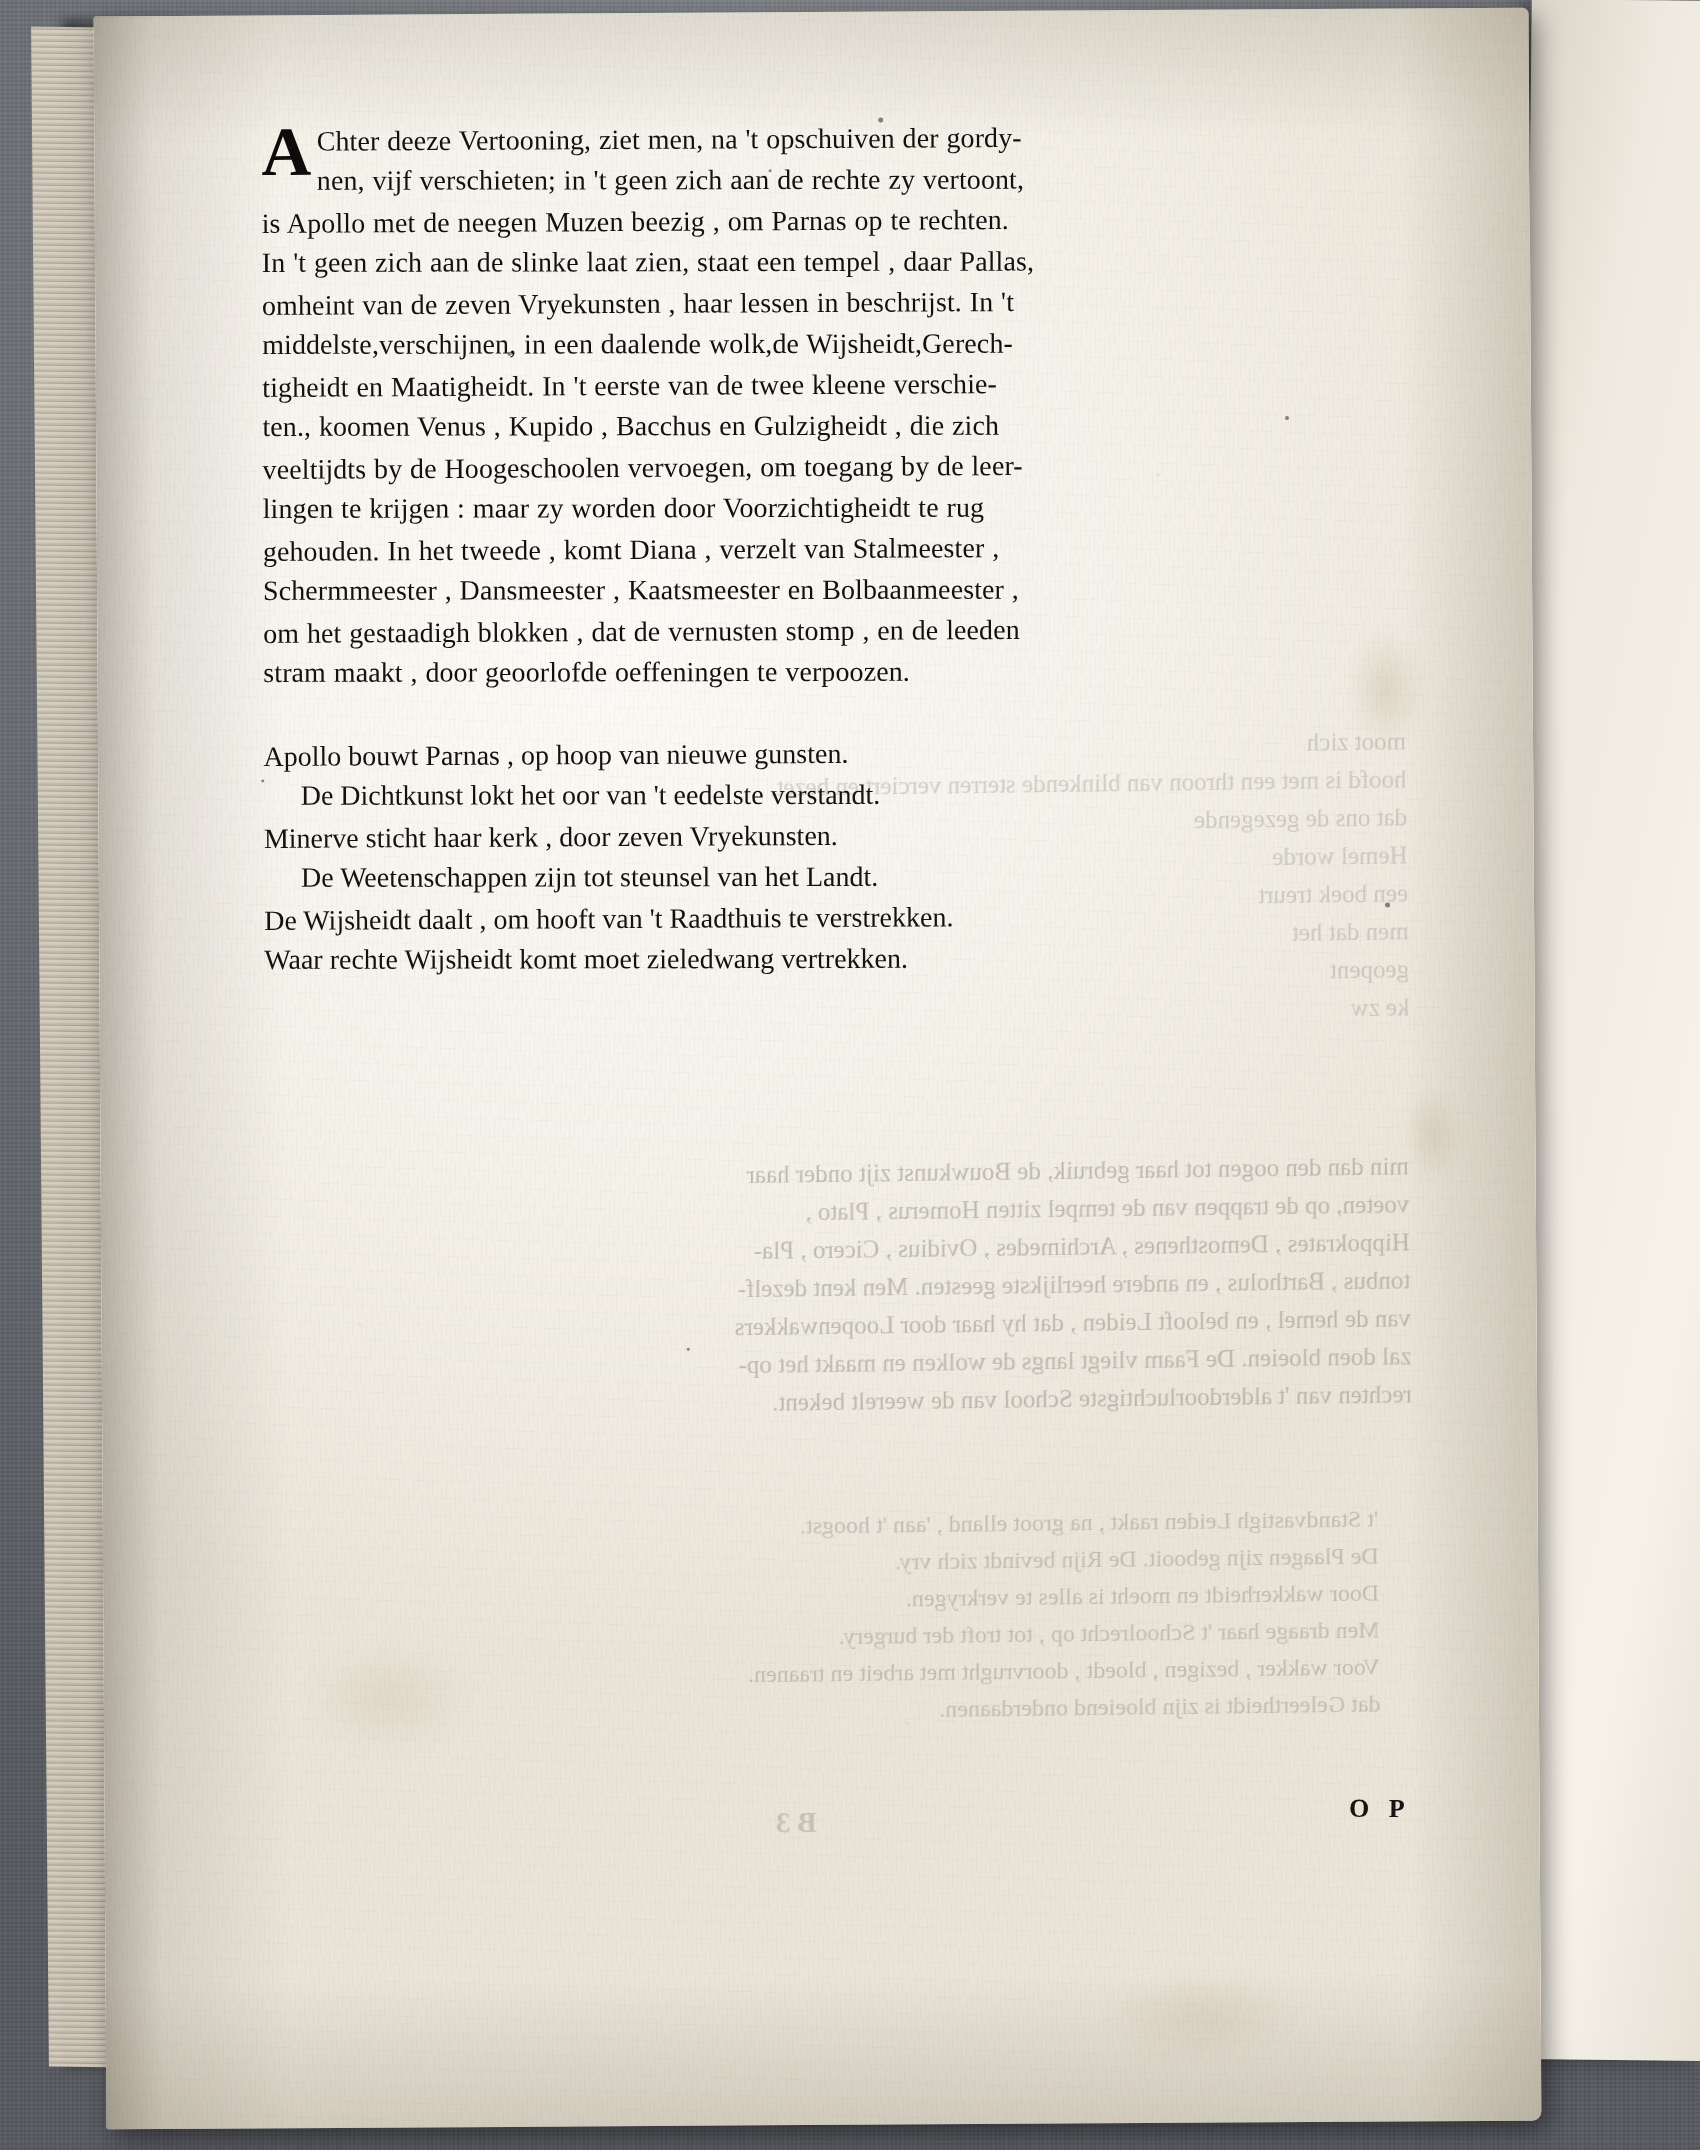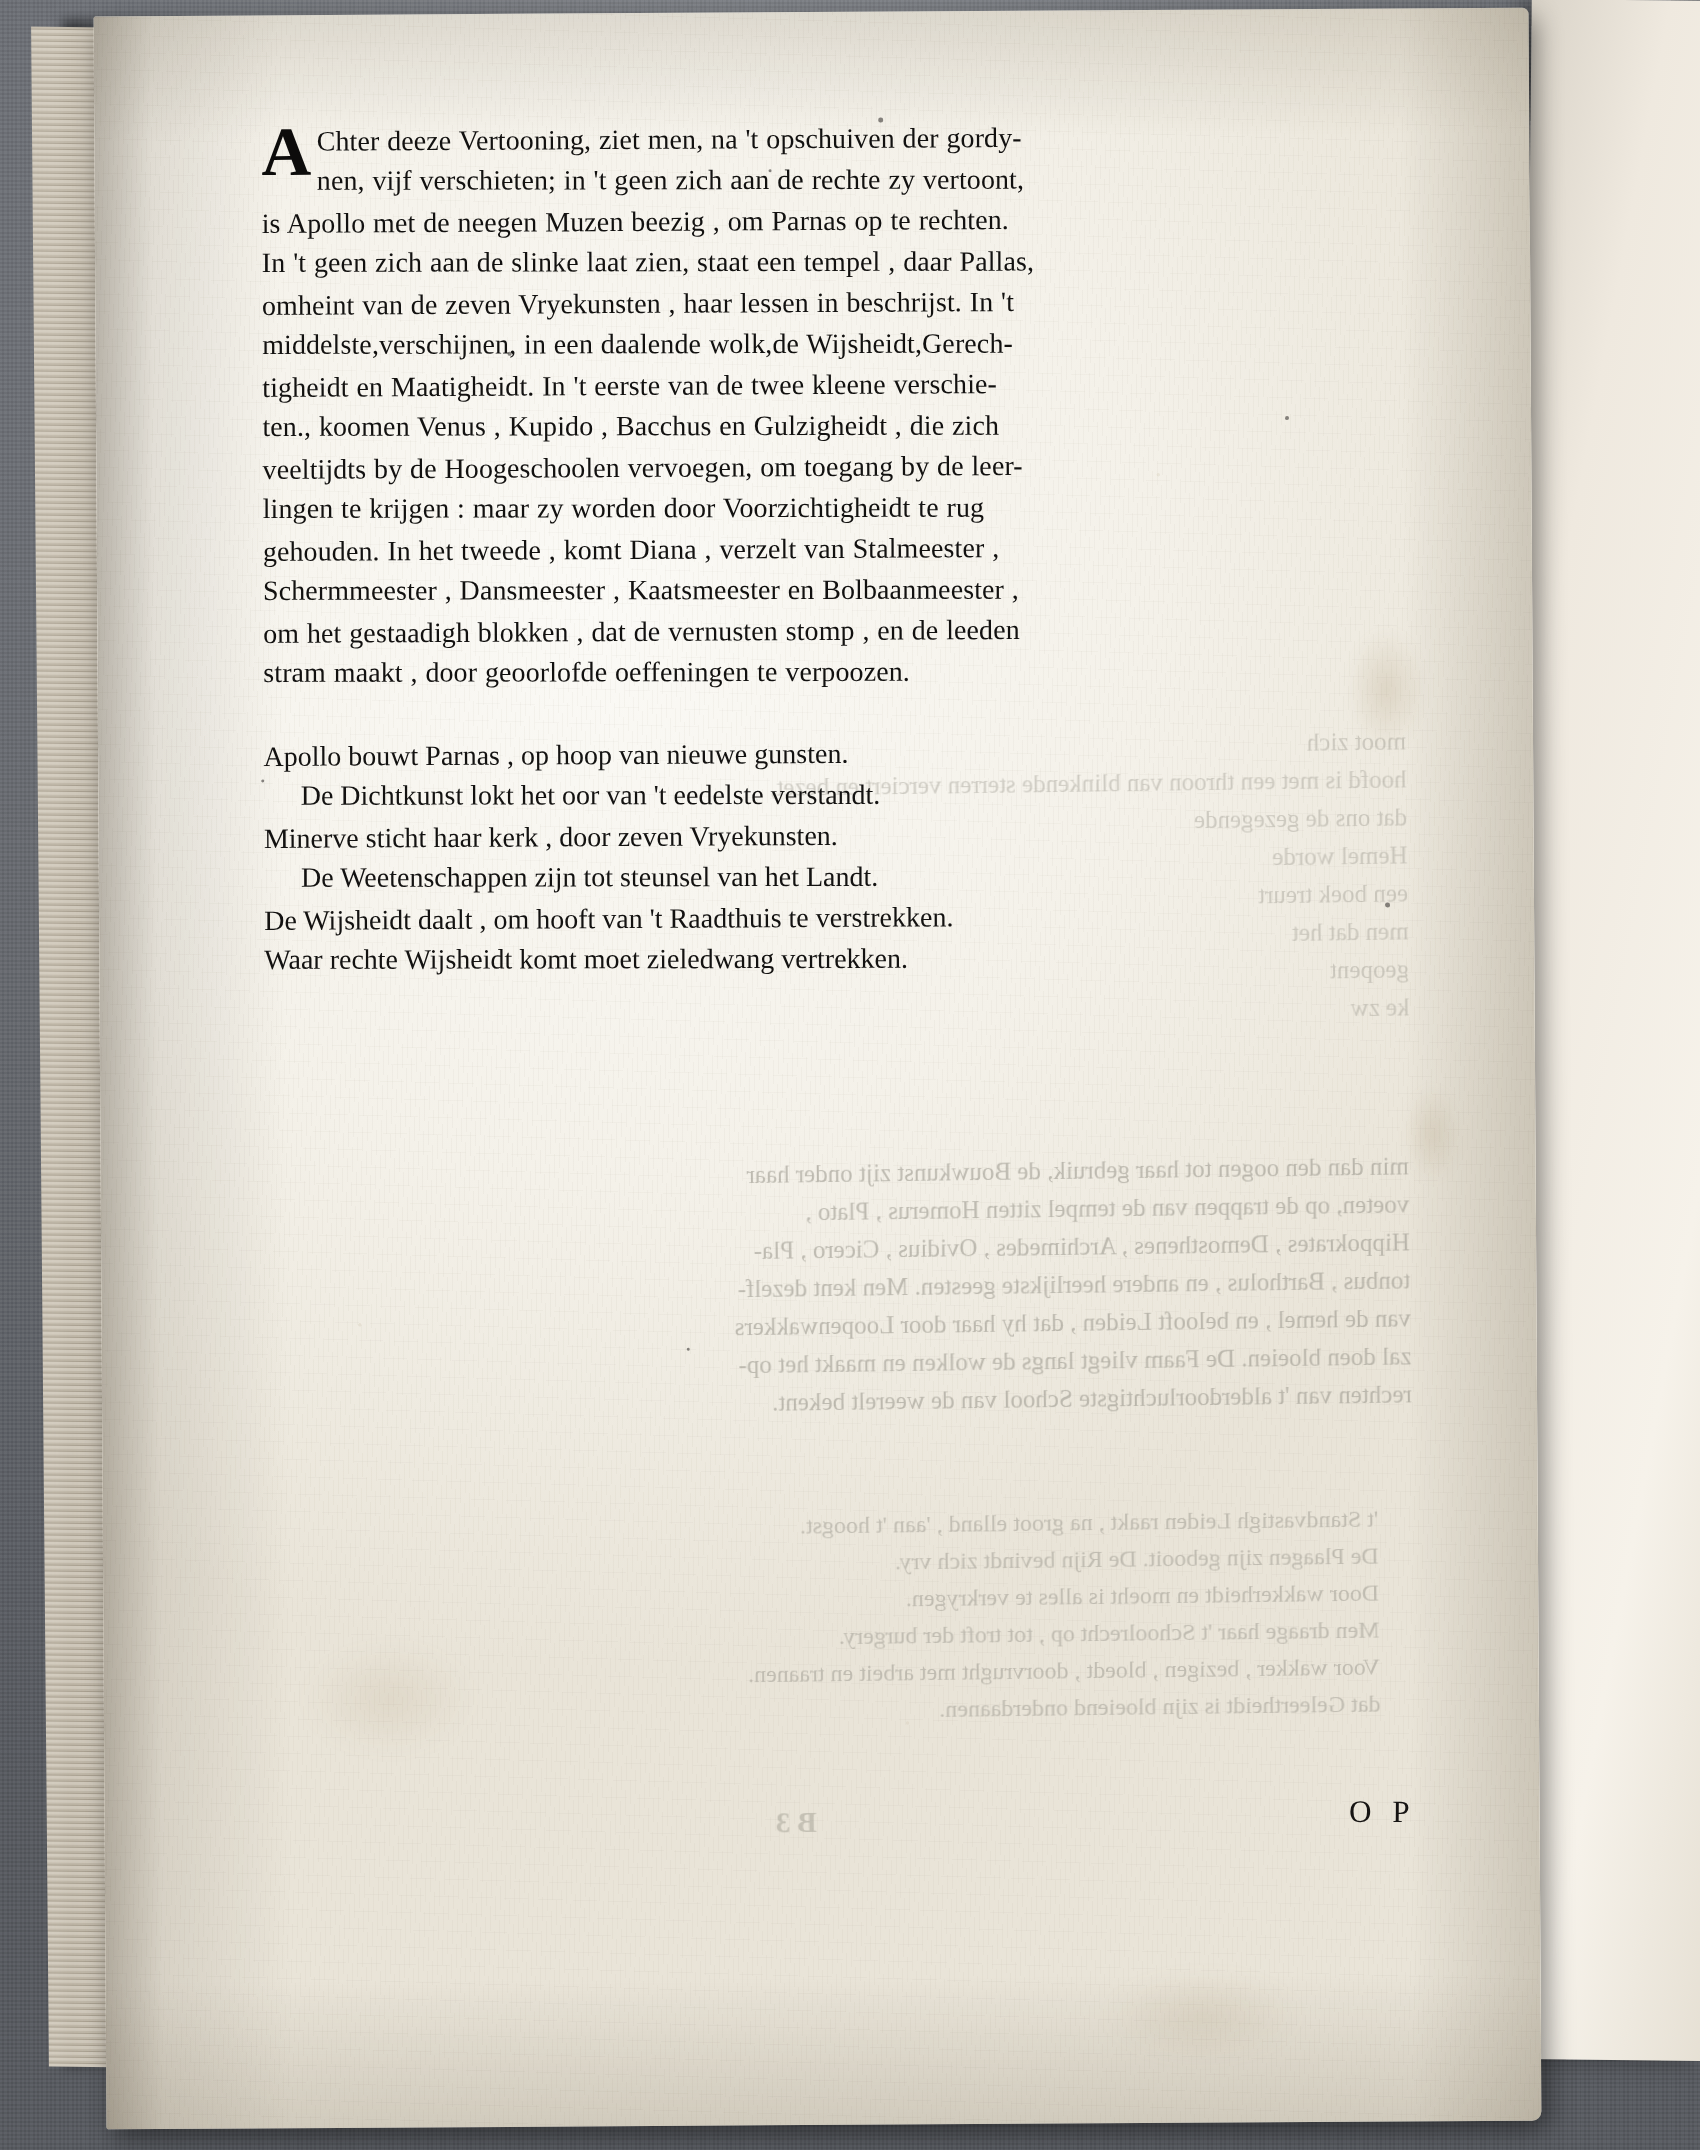--- a/index.html
+++ b/index.html
@@ -193,22 +193,22 @@
     transform: scaleX(-1) rotate(.4deg);
     filter: blur(0.7px);
     pointer-events:none;
     user-select:none;
   }
 
   
   .catchword{
     position:absolute;
     left:1349px; top:1794px;
-    font-size:31px;
-    font-weight:400;
+    font-size:26px;
+    font-weight:700;
     letter-spacing:6.6px;
     color:#161413;
     transform: rotate(.5deg);
   }
 
   
   .speck{position:absolute;background:#2a2724;border-radius:50%;opacity:.55;pointer-events:none;}
 </style>
 </head>
 <body>

